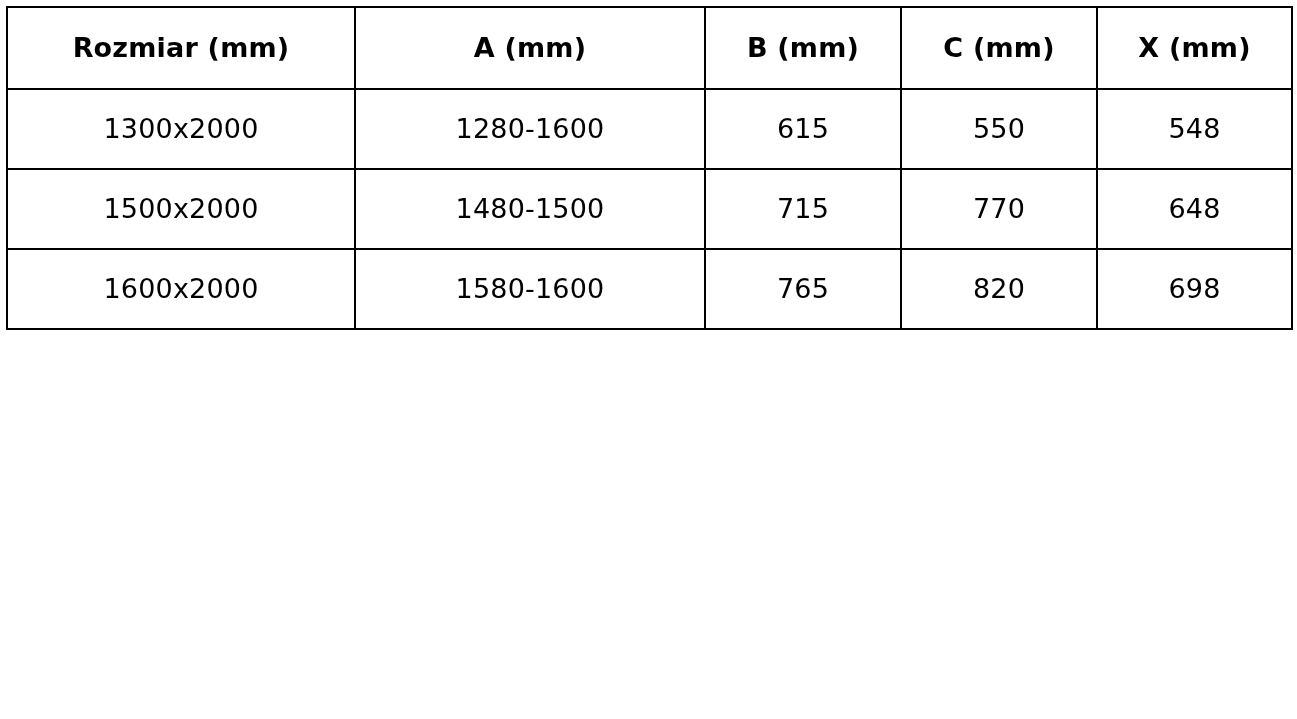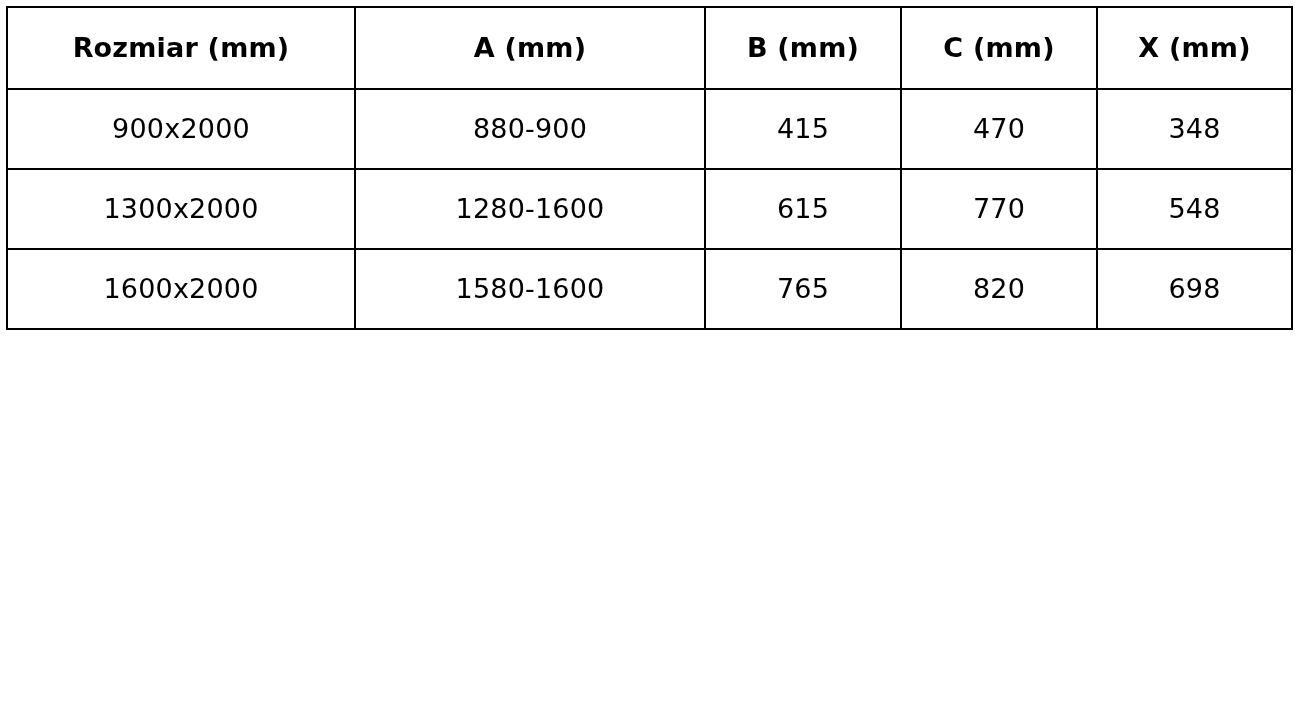--- a/index.html
+++ b/index.html
@@ -78,32 +78,32 @@
       <tr>
         <th>Rozmiar (mm)</th>
         <th>A (mm)</th>
         <th>B (mm)</th>
         <th>C (mm)</th>
         <th>X (mm)</th>
       </tr>
     </thead>
     <tbody>
       <tr>
-        <td class="col-size">900x2000</td>
-        <td class="col-a">880-900</td>
-        <td>415</td>
-        <td>470</td>
-        <td>348</td>
-      </tr>
-      <tr>
         <td class="col-size">1300x2000</td>
         <td class="col-a">1280-1600</td>
         <td>615</td>
+        <td>550</td>
+        <td>548</td>
+      </tr>
+      <tr>
+        <td class="col-size">1500x2000</td>
+        <td class="col-a">1480-1500</td>
+        <td>715</td>
         <td>770</td>
-        <td>548</td>
+        <td>648</td>
       </tr>
       <tr>
         <td class="col-size">1600x2000</td>
         <td class="col-a">1580-1600</td>
         <td>765</td>
         <td>820</td>
         <td>698</td>
       </tr>
     </tbody>
   </table>

